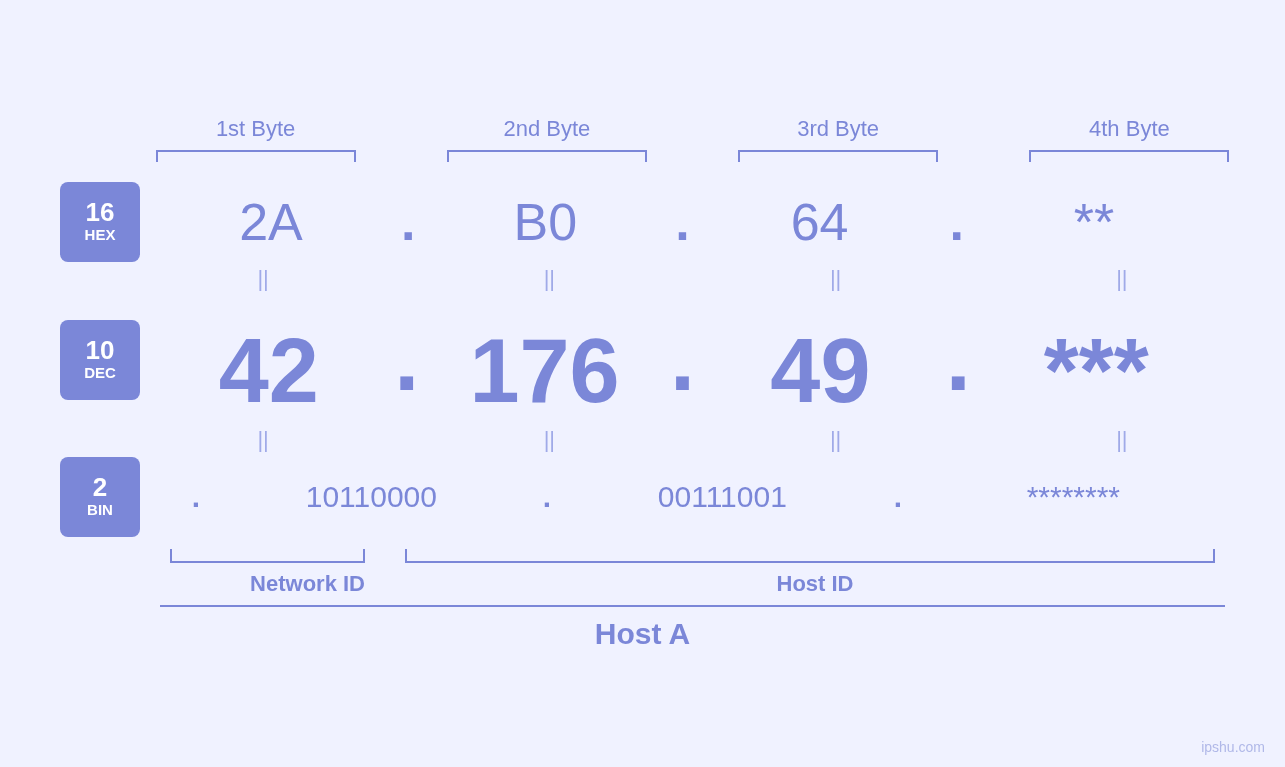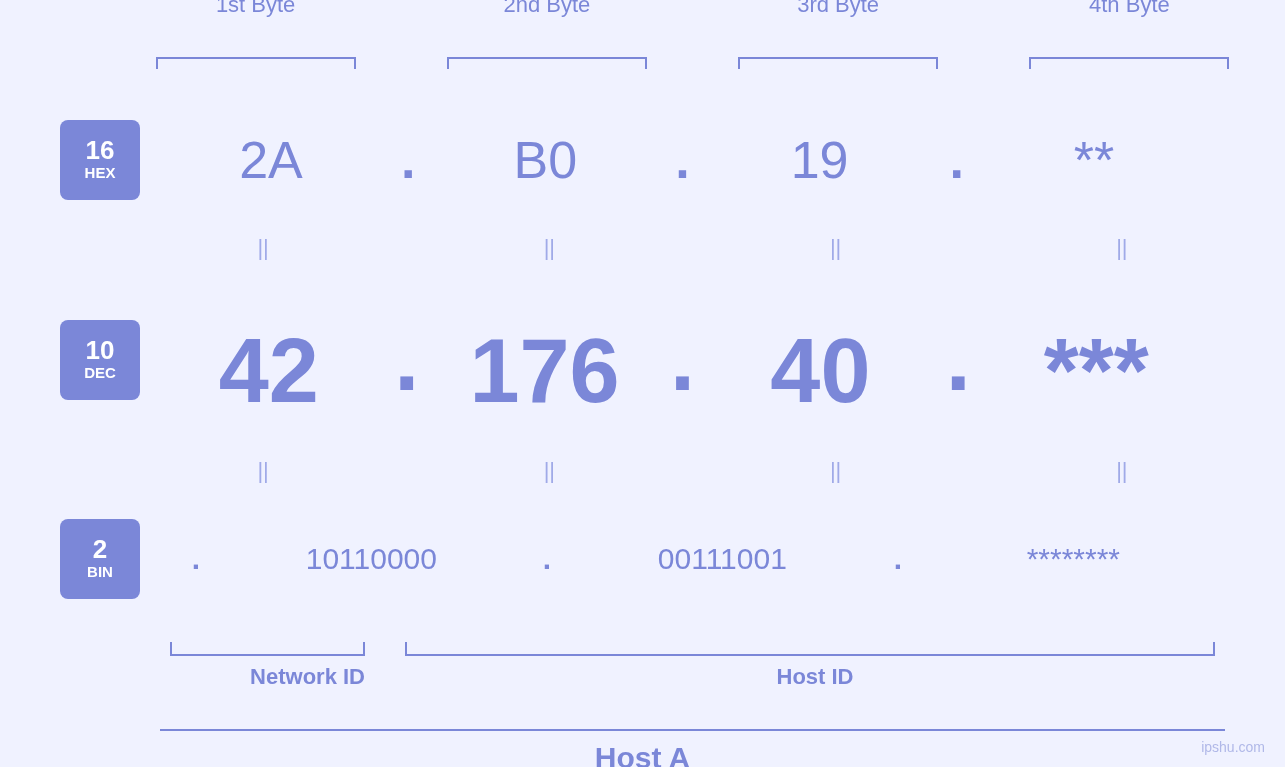--- a/index.html
+++ b/index.html
@@ -14,21 +14,20 @@
     }
 
     .main-container {
       width: 100%;
       height: 100%;
       display: flex;
       flex-direction: column;
       align-items: center;
       justify-content: center;
       padding: 20px 60px;
-      gap: 31px;
     }
 
     
     .byte-headers {
       display: flex;
       width: 100%;
       justify-content: space-around;
       margin-left: 100px;
       margin-bottom: 8px;
     }
@@ -259,21 +258,21 @@
   <div class="data-row">
     <div class="badge">
       <span class="badge-num">16</span>
       <span class="badge-label">HEX</span>
     </div>
     <div class="values">
       <div class="byte-val hex">2A</div>
       <span class="dot-sep hex">.</span>
       <div class="byte-val hex">B0</div>
       <span class="dot-sep hex">.</span>
-      <div class="byte-val hex">19</div>
+      <div class="byte-val hex">64</div>
       <span class="dot-sep hex">.</span>
       <div class="byte-val hex">**</div>
     </div>
   </div>
 
   <div class="equals-row">
     <div class="equals-sign">||</div>
     <div class="equals-sign">||</div>
     <div class="equals-sign">||</div>
     <div class="equals-sign">||</div>
@@ -282,21 +281,21 @@
   <div class="data-row">
     <div class="badge">
       <span class="badge-num">10</span>
       <span class="badge-label">DEC</span>
     </div>
     <div class="values">
       <div class="byte-val dec">42</div>
       <span class="dot-sep dec">.</span>
       <div class="byte-val dec">176</div>
       <span class="dot-sep dec">.</span>
-      <div class="byte-val dec">40</div>
+      <div class="byte-val dec">49</div>
       <span class="dot-sep dec">.</span>
       <div class="byte-val dec">***</div>
     </div>
   </div>
 
   <div class="equals-row">
     <div class="equals-sign">||</div>
     <div class="equals-sign">||</div>
     <div class="equals-sign">||</div>
     <div class="equals-sign">||</div>

